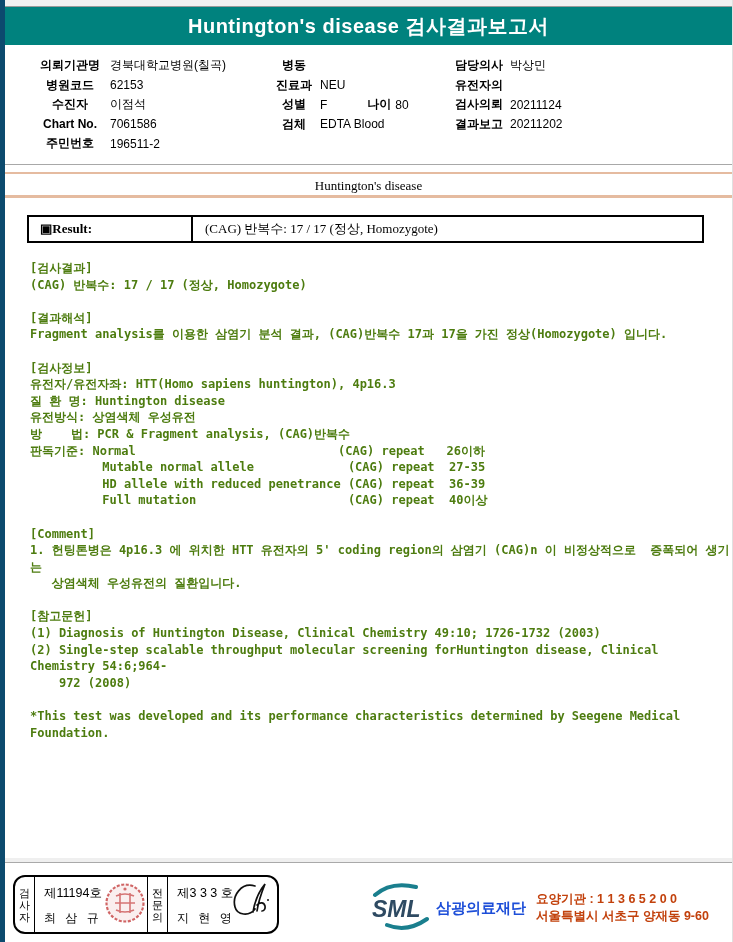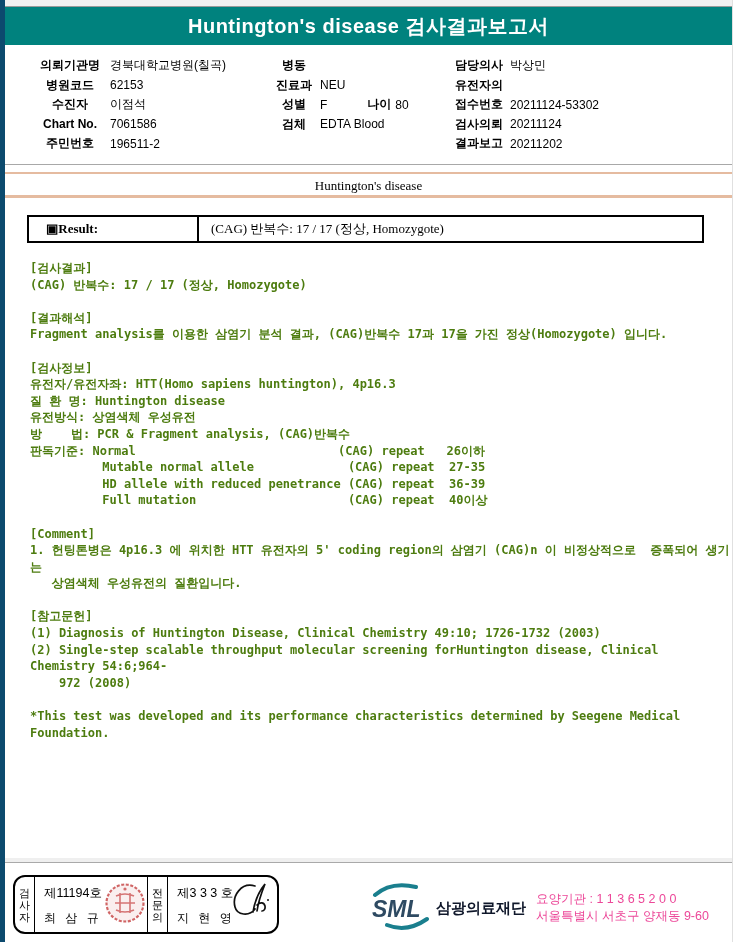--- a/index.html
+++ b/index.html
@@ -26,21 +26,21 @@
   
   .grayline { position:absolute; top:164px; left:0; right:0; border-top:1px solid #a8a8a8; }
   .salmon1 { position:absolute; top:172px; left:0; right:0; height:2px; background:#E5BBA0; }
   .sectitle { position:absolute; top:178px; left:0; right:0; text-align:center; font-family:"Liberation Serif", serif; font-size:13px; color:#000; }
   .salmon2 { position:absolute; top:195px; left:0; right:0; height:3px; background:#E5BBA0; }
   
   .resultbox {
     position:absolute; top:215px; left:22px; width:673px; height:24px; border:2px solid #000;
     display:flex; font-family:"Liberation Serif", serif; font-size:13px; background:#fff;
   }
-  .resultbox .rl { width:151px; border-right:2px solid #000; display:flex; align-items:center; padding-left:17px; font-weight:bold; }
+  .resultbox .rl { width:151px; border-right:2px solid #000; display:flex; align-items:center; padding-left:11px; font-weight:bold; }
   .resultbox .rv { flex:1; display:flex; align-items:center; padding-left:12px; }
   
   .bodytext {
     position:absolute; top:260px; left:25px; width:700px;
     font-family:"DejaVu Sans Mono", monospace; font-size:12px; font-weight:bold;
     line-height:16.6px; white-space:pre-wrap; color:#4d7c0f;
   }
   
   .footstrip { position:absolute; top:858px; left:0; right:0; height:4px; background:#efefef; border-bottom:1px solid #a9a9a9; }
   .stampbox {
@@ -55,22 +55,22 @@
   .vrole.first { border-right:1.5px solid #000; }
   .vrole.mid { border-left:1.5px solid #000; border-right:1.5px solid #000; }
   .scell { position:relative; padding:8px 4px 8px 9px; box-sizing:border-box; }
   .scell.b { width:112px; }
   .scell.d { flex:1; }
   .scell .l1 { margin-bottom:8px; font-size:12.5px; }
   .scell .l2 { letter-spacing:3px; }
   .seal { position:absolute; right:1px; top:4px; width:42px; height:44px; }
   .sig { position:absolute; right:3px; top:1px; }
   .smlrow { position:absolute; left:366px; top:880px; display:flex; align-items:center; }
-  .sml-name { color:#0f172a; font-weight:bold; font-size:15px; margin:0 10px 0 5px; white-space:nowrap; }
-  .org-info { font-size:12.5px; font-weight:normal; line-height:17.5px; color:#ec4899; white-space:nowrap; }
+  .sml-name { color:#1d4ed8; font-weight:bold; font-size:15px; margin:0 10px 0 5px; white-space:nowrap; }
+  .org-info { font-size:12.5px; font-weight:bold; line-height:17.5px; color:#c2410c; white-space:nowrap; }
 </style>
 </head>
 <body>
 
 <div class="page">
 
   <div class="topstrip"></div>
 
   <div class="titleband">
     <span>Huntington's disease 검사결과보고서</span>
@@ -122,24 +122,20 @@
     </div>
 
     <div class="col col3">
       <div class="irow">
         <span class="lab">담당의사</span>
         <span>박상민</span>
       </div>
       <div class="irow">
         <span class="lab">유전자의</span>
         <span></span>
-      </div>
-      <div class="irow">
-        <span class="lab">접수번호</span>
-        <span>20211124-53302</span>
       </div>
       <div class="irow">
         <span class="lab">검사의뢰</span>
         <span>20211124</span>
       </div>
       <div class="irow">
         <span class="lab">결과보고</span>
         <span>20211202</span>
       </div>
     </div>

